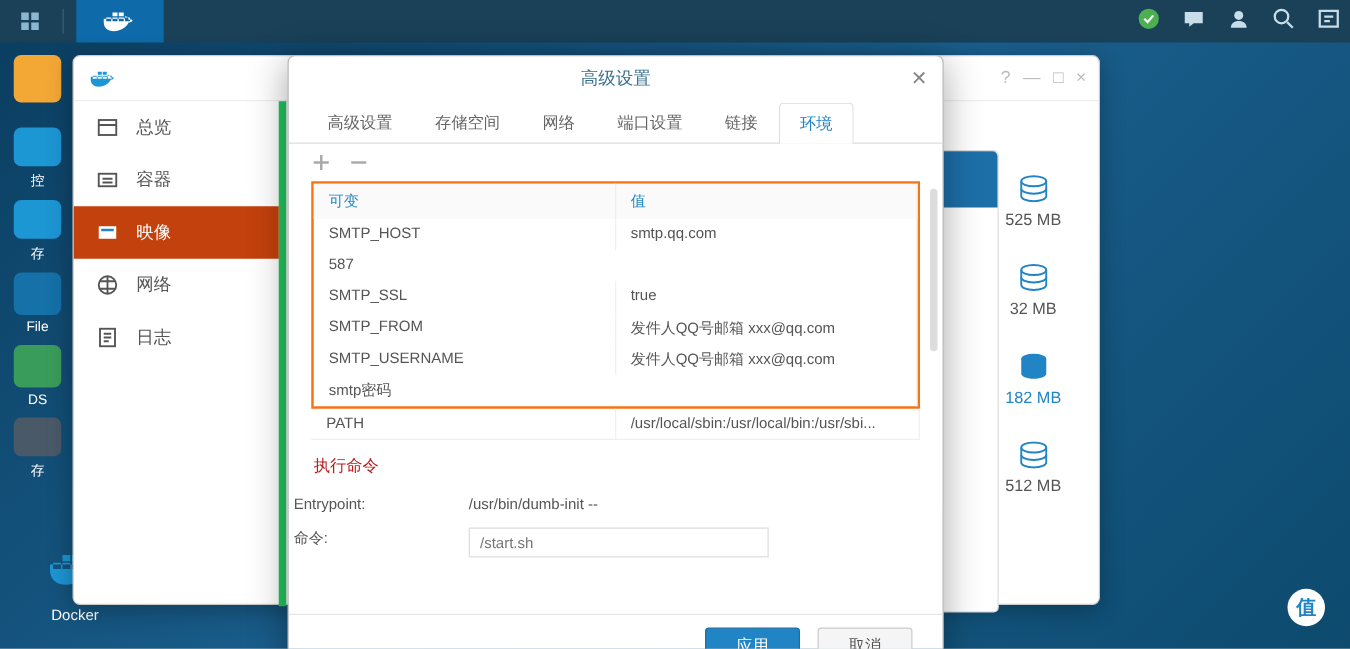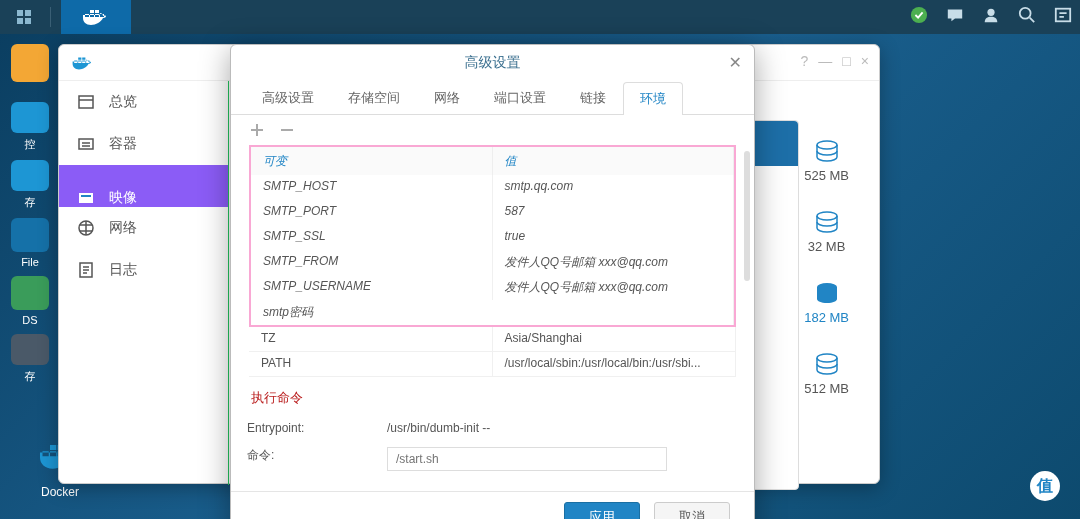--- a/index.html
+++ b/index.html
@@ -21,23 +21,23 @@
     
     .docker-icon-bottom { position: absolute; left: 35px; bottom: 20px; text-align: center; color: #fff; }
     .docker-icon-bottom .icon { width: 50px; height: 40px; margin-bottom: 6px; }
     .docker-icon-bottom .label { font-size: 12px; }
     
     .window-back { position: absolute; left: 58px; top: 10px; width: 822px; height: 440px; background: #fff; border-radius: 6px; box-shadow: 0 4px 20px rgba(0,0,0,0.3); border: 1px solid #ccc; }
     .window-back-header { height: 36px; display: flex; align-items: center; padding: 0 12px; border-bottom: 1px solid #eee; }
     .window-back-header .win-icon { width: 24px; height: 20px; }
     .window-controls { position: absolute; right: 10px; top: 8px; display: flex; gap: 10px; color: #bbb; font-size: 14px; }
     
-    .sidebar { position: absolute; left: 0; top: 36px; width: 170px; height: 404px; border-right: 1px solid #22c55e; }
+    .sidebar { position: absolute; left: 0; top: 36px; width: 170px; height: 404px; border-right: 6px solid #22c55e; }
     .sidebar-item { height: 42px; display: flex; align-items: center; padding: 0 18px; gap: 14px; color: #555; font-size: 14px; cursor: pointer; }
-    .sidebar-item.active { background: #8b5cf6; color: #fff; align-items: flex-end; }
+    .sidebar-item.active { background: #c2410c; color: #fff; }
     .sidebar-item svg { width: 18px; height: 18px; }
     
     .content-back { position: absolute; left: 185px; top: 75px; width: 555px; height: 370px; background: #fff; border: 1px solid #ddd; border-radius: 4px; }
     .content-back-header { height: 45px; background: #1d6fa8; color: #fff; padding: 8px 16px; font-size: 14px; border-radius: 4px 4px 0 0; }
     .content-back-row { padding: 12px 16px; display: flex; align-items: center; gap: 12px; font-size: 13px; color: #444; }
     .content-back-row .checkbox { width: 16px; height: 16px; border: 1px solid #bbb; }
     .content-back-btn { display: inline-block; padding: 4px 14px; border: 1px solid #ccc; border-radius: 3px; font-size: 13px; color: #444; margin: 12px 16px; cursor: pointer; }
     
     .storage-col { position: absolute; right: 30px; top: 95px; display: flex; flex-direction: column; gap: 28px; }
     .storage-item { display: flex; flex-direction: column; align-items: center; color: #555; font-size: 13px; gap: 6px; }
@@ -47,34 +47,34 @@
     .modal { position: absolute; left: 230px; top: 10px; width: 525px; height: 498px; background: #fff; border-radius: 6px; box-shadow: 0 6px 30px rgba(0,0,0,0.35); border: 1px solid #bbb; }
     .modal-header { height: 36px; display: flex; align-items: center; justify-content: center; color: #3a6f8f; font-size: 14px; position: relative; }
     .modal-close { position: absolute; right: 12px; top: 8px; color: #888; cursor: pointer; font-size: 16px; }
     .modal-tabs { height: 34px; display: flex; border-bottom: 1px solid #ddd; padding: 0 14px; }
     .modal-tab { padding: 0 16px; display: flex; align-items: center; font-size: 13px; color: #666; cursor: pointer; border: 1px solid transparent; border-bottom: none; }
     .modal-tab.active { color: #2185c5; border-color: #ddd; border-radius: 4px 4px 0 0; background: #fff; position: relative; top: 1px; }
     
     .modal-toolbar { height: 30px; display: flex; align-items: center; padding: 0 18px; gap: 14px; color: #aaa; }
     .modal-toolbar svg { width: 16px; height: 16px; cursor: pointer; }
     
-    .env-table { margin: 0 18px; border: 2px solid #f9a8d4; font-style: italic; }
+    .env-table { margin: 0 18px; border: 2px solid #f97316; }
     .env-header { display: flex; height: 28px; background: #fafafa; }
     .env-header > div { flex: 1; padding: 6px 12px; font-size: 12px; color: #2185c5; border-right: 1px solid #eee; }
     .env-row { display: flex; height: 25px; }
     .env-row > div { flex: 1; padding: 4px 12px; font-size: 12px; color: #555; border-right: 1px solid #f0f0f0; white-space: nowrap; overflow: hidden; text-overflow: ellipsis; }
     
     .env-extra { margin: 0 18px; }
     .env-extra .env-row { border-bottom: 1px solid #f0f0f0; }
     
     .exec-title { padding: 12px 20px 8px; font-size: 13px; color: #b91c1c; }
-    .exec-row { display: flex; padding: 6px 16px; font-size: 12px; color: #555; }
+    .exec-row { display: flex; padding: 6px 4px; font-size: 12px; color: #555; }
     .exec-row .lbl { width: 140px; }
     .exec-row .val { flex: 1; }
-    .exec-input { border: 1px solid #ddd; padding: 4px 8px; font-size: 12px; color: #888; width: 280px; }
+    .exec-input { border: 1px solid #ddd; padding: 4px 8px; font-size: 12px; color: #888; width: 240px; }
     
     .modal-footer { position: absolute; bottom: 0; left: 0; right: 0; height: 50px; border-top: 1px solid #e5e5e5; display: flex; align-items: center; justify-content: flex-end; padding: 0 24px; gap: 14px; }
     .btn { padding: 5px 24px; border-radius: 3px; font-size: 13px; cursor: pointer; }
     .btn-primary { background: #2185c5; color: #fff; border: 1px solid #1a6fa3; }
     .btn-default { background: #f5f5f5; color: #555; border: 1px solid #ccc; }
     
     .watermark { position: absolute; right: 20px; bottom: 18px; display: flex; align-items: center; gap: 10px; color: #fff; font-size: 20px; font-weight: bold; }
     .watermark .badge { width: 30px; height: 30px; border-radius: 50%; background: #fff; color: #2185c5; display: flex; align-items: center; justify-content: center; font-size: 16px; }
     
     .scrollbar { position: absolute; right: 4px; top: 6px; width: 6px; height: 130px; background: #ddd; border-radius: 3px; }
@@ -286,44 +286,39 @@
       <div class="env-table">
         <div class="env-header">
           <div>可变</div>
           <div>值</div>
         </div>
         <div class="env-row">
             <div>SMTP_HOST</div>
             <div>smtp.qq.com</div>
           </div>
         <div class="env-row">
-            <div>SMTP_PORT</div>
             <div>587</div>
           </div>
         <div class="env-row">
             <div>SMTP_SSL</div>
             <div>true</div>
           </div>
         <div class="env-row">
             <div>SMTP_FROM</div>
             <div>发件人QQ号邮箱 xxx@qq.com</div>
           </div>
         <div class="env-row">
             <div>SMTP_USERNAME</div>
             <div>发件人QQ号邮箱 xxx@qq.com</div>
           </div>
         <div class="env-row">
             <div>smtp密码</div>
           </div>
       </div>
       <div class="env-extra">
-        <div class="env-row">
-            <div>TZ</div>
-            <div>Asia/Shanghai</div>
-          </div>
         <div class="env-row">
             <div>PATH</div>
             <div>/usr/local/sbin:/usr/local/bin:/usr/sbi...</div>
           </div>
       </div>
       <div class="scrollbar"></div>
     </div>
 
     <div class="exec-title">执行命令</div>
     <div class="exec-row">

